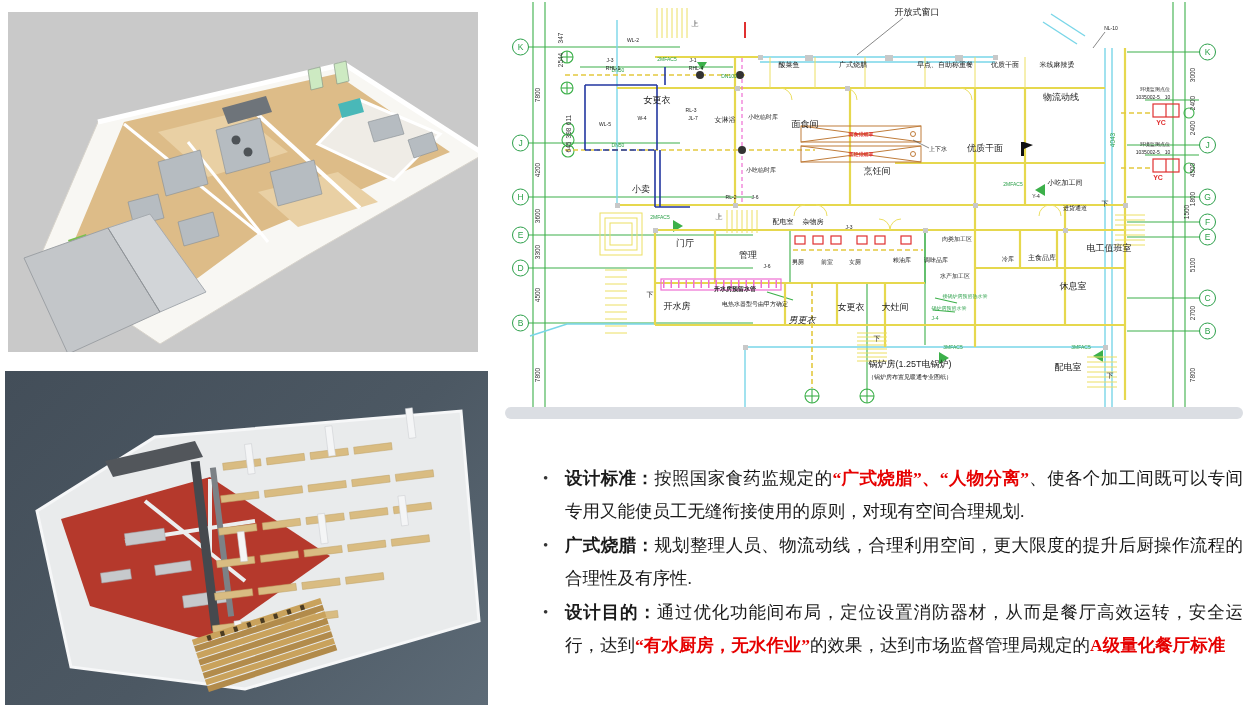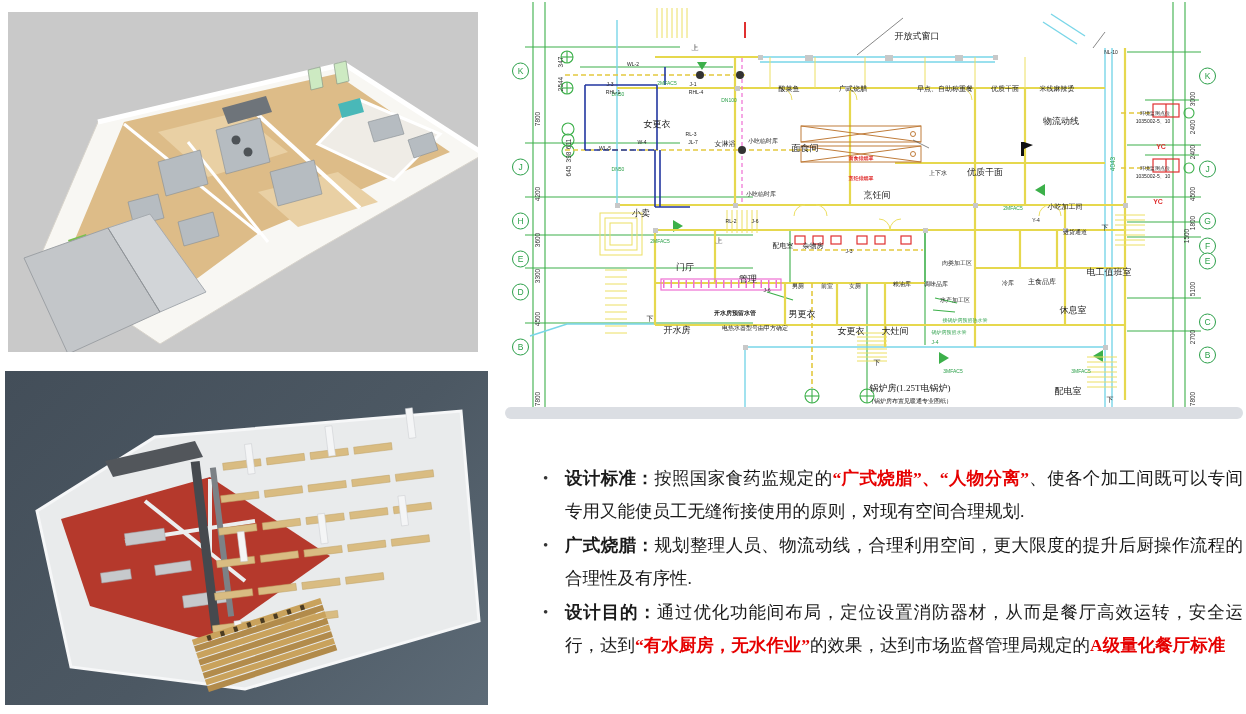--- a/index.html
+++ b/index.html
@@ -6,21 +6,21 @@
   .slide{position:relative;width:1246px;height:714px;background:#fff;overflow:hidden;
          font-family:"Liberation Sans","DejaVu Sans",sans-serif;}
   
   .img-box{position:absolute;overflow:hidden;}
   #kitchen-render{left:8px;top:12px;width:470px;height:340px;background:#c9c9c9;}
   #dining-render{left:5px;top:371px;width:483px;height:334px;
      background:linear-gradient(135deg,#434e59 0%,#4c5863 55%,#5d6b77 100%);}
   
   #cad{left:505px;top:0;width:741px;height:418px;background:#fff;}
   #cad svg{position:absolute;left:0;top:0;}
-  #plan-labels{position:absolute;left:0;top:0;width:741px;height:418px;margin-top:24px;}
+  #plan-labels{position:absolute;left:0;top:0;width:741px;height:418px;}
   .pl{position:absolute;transform:translate(-50%,-50%);font-size:7px;line-height:1;
       color:#222;white-space:nowrap;pointer-events:none;}
   .pl.lg{font-size:9px;}
   .pl.sm{font-size:6px;}
   .pl.xs{font-size:5px;}
   .pl.g{color:#2ca04a;}
   .pl.r{color:#e03030;font-weight:bold;}
   .pl.dim{color:#333;font-size:6.5px;transform:translate(-50%,-50%) rotate(-90deg);}
   .pl.dim.g{color:#2ca04a;}
   .bubble{position:absolute;width:15px;height:15px;border:1px solid #2ca04a;border-radius:50%;
@@ -395,32 +395,32 @@
         <div class="pl" style="left: 278px; top: 221px;">配电室</div>
         <div class="pl" style="left: 308px; top: 221px;">杂物房</div>
         <div class="pl lg" style="left: 180px; top: 243px;">门厅</div>
         <div class="pl lg" style="left: 243px; top: 255px;">管理</div>
         <div class="pl sm" style="left: 293px; top: 262px;">男厕</div>
         <div class="pl sm" style="left: 322px; top: 262px;">前室</div>
         <div class="pl sm" style="left: 350px; top: 262px;">女厕</div>
         <div class="pl lg" style="left: 172px; top: 306px;">开水房</div>
         <div class="pl sm" style="left: 230px; top: 289px;">开水房预留水管</div>
         <div class="pl sm" style="left: 250px; top: 304px;">电热水器型号由甲方确定</div>
-        <div class="pl lg" style="left: 297px; top: 290px;">男更衣</div>
+        <div class="pl lg" style="left: 297px; top: 320px; font-style: italic;">男更衣</div>
         <div class="pl lg" style="left: 346px; top: 307px;">女更衣</div>
         <div class="pl sm" style="left: 452px; top: 239px;">肉类加工区</div>
         <div class="pl sm" style="left: 397px; top: 260px;">粮油库</div>
         <div class="pl sm" style="left: 431px; top: 260px;">调味品库</div>
         <div class="pl sm" style="left: 503px; top: 259px;">冷库</div>
         <div class="pl" style="left: 537px; top: 257px;">主食品库</div>
         <div class="pl lg" style="left: 582px; top: 248px; padding-left: 44px;">电工值班室</div>
         <div class="pl sm" style="left: 450px; top: 276px;">水产加工区</div>
         <div class="pl lg" style="left: 568px; top: 286px;">休息室</div>
         <div class="pl lg" style="left: 390px; top: 307px;">大灶间</div>
-        <div class="pl lg" style="left: 405px; top: 364px; font-family: Liberation Serif, serif;">锅炉房(1.25T电锅炉)</div>
+        <div class="pl lg" style="left: 405px; top: 364px;">锅炉房(1.25T电锅炉)</div>
         <div class="pl sm" style="left: 405px; top: 377px;">（锅炉房布置见暖通专业图纸）</div>
         <div class="pl lg" style="left: 563px; top: 367px;">配电室</div>
         <div class="pl r xs" style="left: 356px; top: 134px;">面食排烟罩</div>
         <div class="pl r xs" style="left: 356px; top: 154px;">烹饪排烟罩</div>
         <div class="pl g xs" style="left: 162px; top: 59px;">2MFAC5</div>
         <div class="pl g xs" style="left: 155px; top: 217px;">2MFAC5</div>
         <div class="pl g xs" style="left: 508px; top: 184px;">2MFAC5</div>
         <div class="pl g xs" style="left: 448px; top: 347px;">3MFAC5</div>
         <div class="pl g xs" style="left: 576px; top: 347px;">3MFAC5</div>
         <div class="pl g xs" style="left: 113px; top: 70px;">DN50</div>

